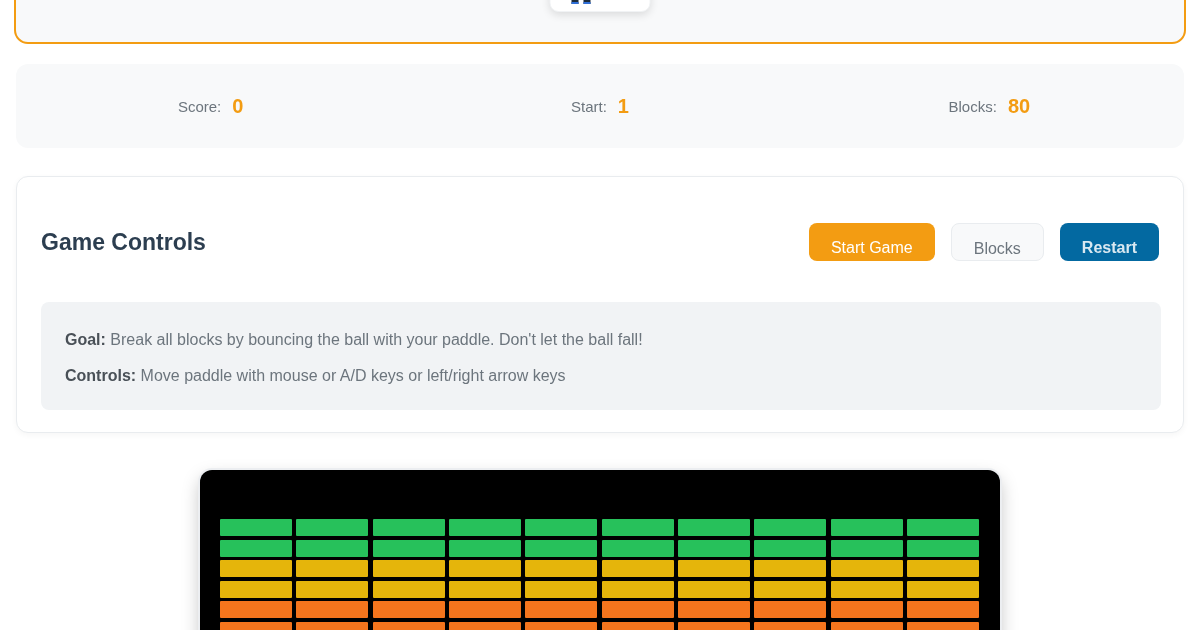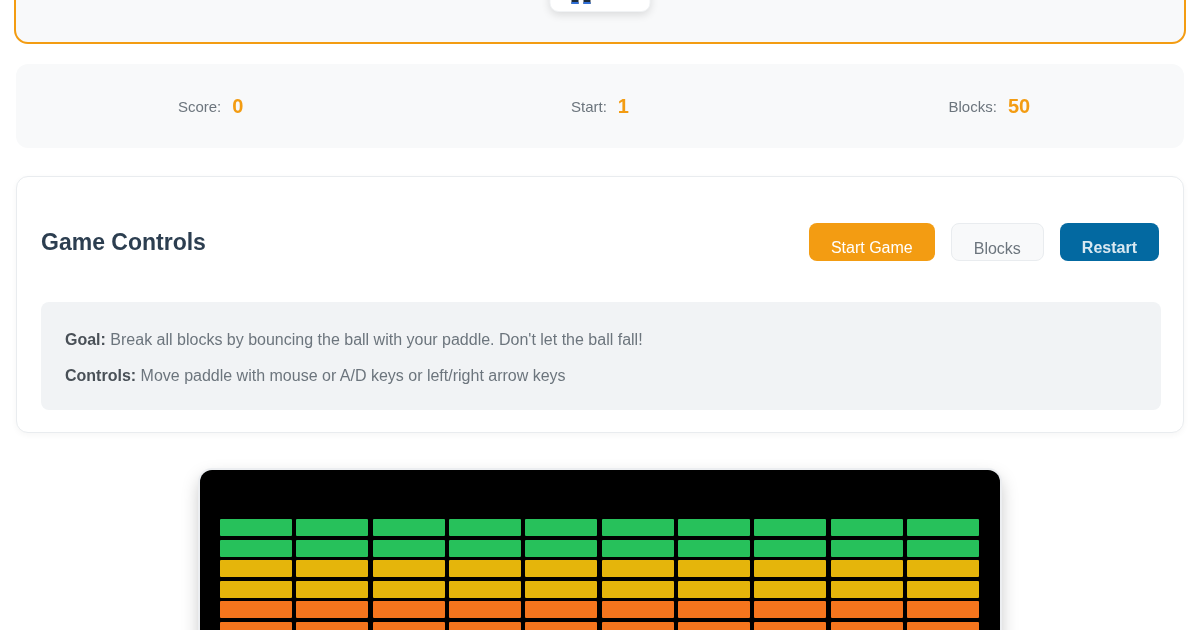--- a/index.html
+++ b/index.html
@@ -148,21 +148,21 @@
     <div class="stat-cell">
       <div class="stat-label">Score:</div>
       <div class="stat-value">0</div>
     </div>
     <div class="stat-cell">
       <div class="stat-label">Start:</div>
       <div class="stat-value">1</div>
     </div>
     <div class="stat-cell">
       <div class="stat-label">Blocks:</div>
-      <div class="stat-value">50</div>
+      <div class="stat-value">80</div>
     </div>
   </div>
 
   <div class="controls-card">
     <div class="card-header">
       <div class="card-title">Game Controls</div>
       <div class="btn-row">
         <button class="btn btn-primary">Start Game</button>
         <button class="btn btn-secondary">Blocks</button>
         <button class="btn btn-disabled">Restart</button>

